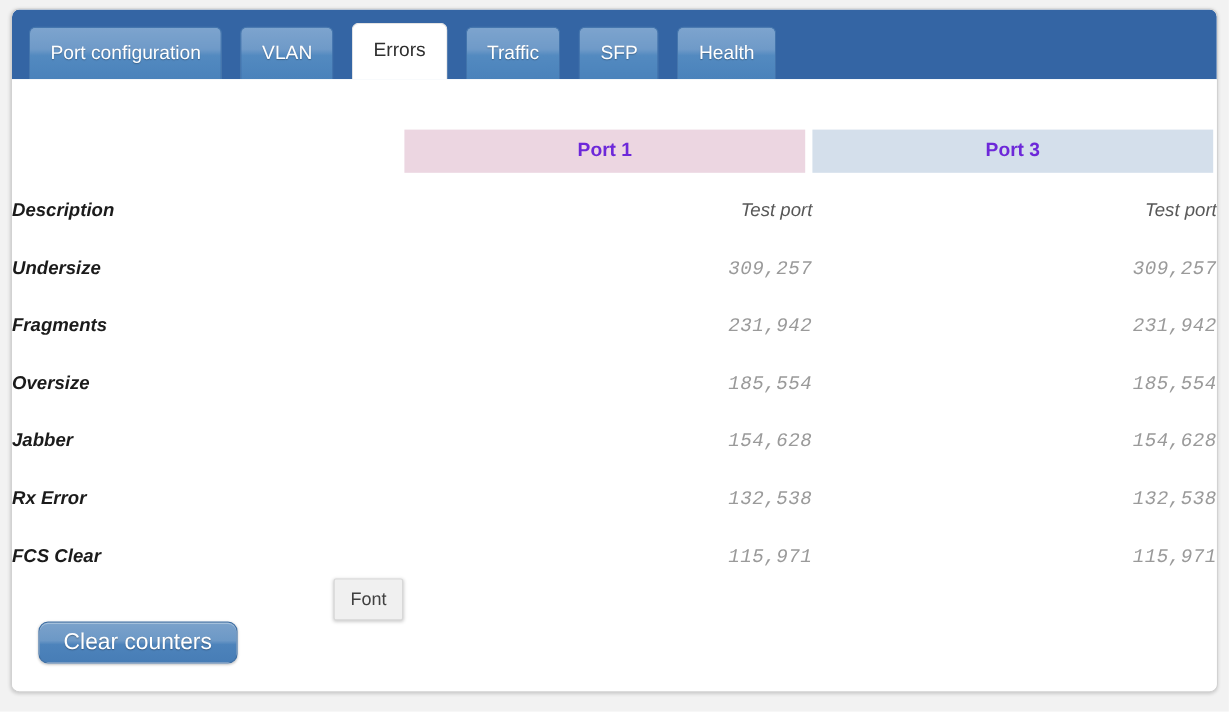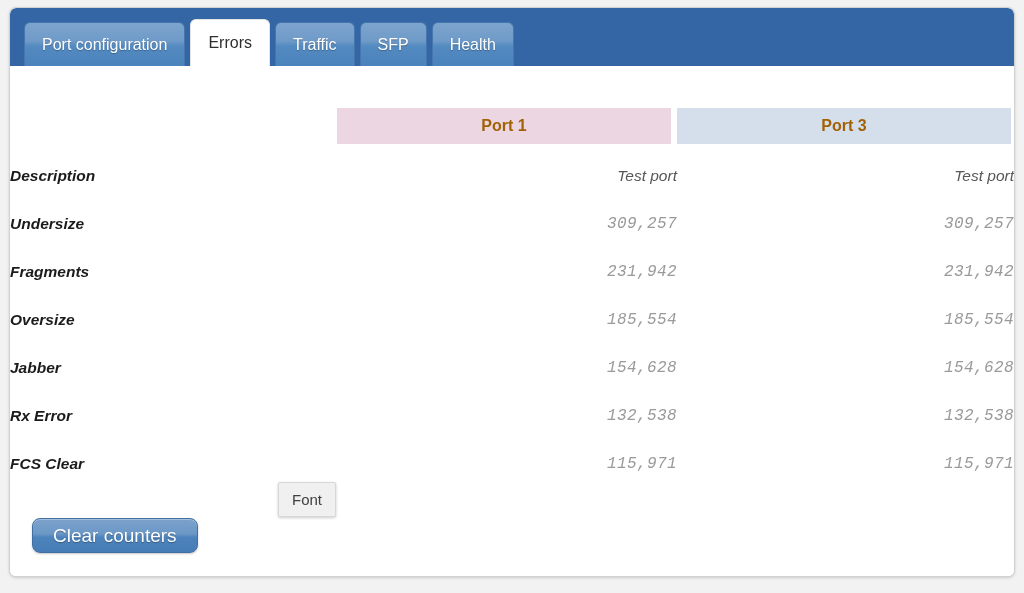--- a/index.html
+++ b/index.html
@@ -43,21 +43,21 @@
     border-top-right-radius: 6px;
     box-sizing: border-box;
   }
   #tabstrip {
     position: absolute;
     left: 14px;
     top: 14px;
     height: 44px;
     display: flex;
     align-items: flex-end;
-    gap: 5px;
+    gap: 15px;
   }
   .tab {
     height: 44px;
     display: flex;
     align-items: center;
     justify-content: center;
     padding: 0 17px;
     font-size: 16px;
     font-weight: 400;
     color: #ffffff;
@@ -101,21 +101,21 @@
     height: 40px;
   }
   .colhead {
     position: absolute;
     top: 42px;
     height: 36px;
     line-height: 36px;
     text-align: center;
     font-size: 16px;
     font-weight: bold;
-    color: #a16207;
+    color: #6d28d9;
   }
   .colhead.c1 {
     left: 327px;
     width: 334px;
     background: #ecd6e1;
   }
   .colhead.c3 {
     left: 667px;
     width: 334px;
     background: #d4dfeb;
@@ -200,20 +200,21 @@
   }
 </style>
 </head>
 <body>
 
 <div id="panel">
 
   <div id="tabbar">
     <div id="tabstrip">
         <div class="tab">Port configuration</div>
+        <div class="tab">VLAN</div>
         <div class="tab active">Errors</div>
         <div class="tab">Traffic</div>
         <div class="tab">SFP</div>
         <div class="tab">Health</div>
       </div>
   </div>
 
   <div id="content">
 
     <div id="colheads">

